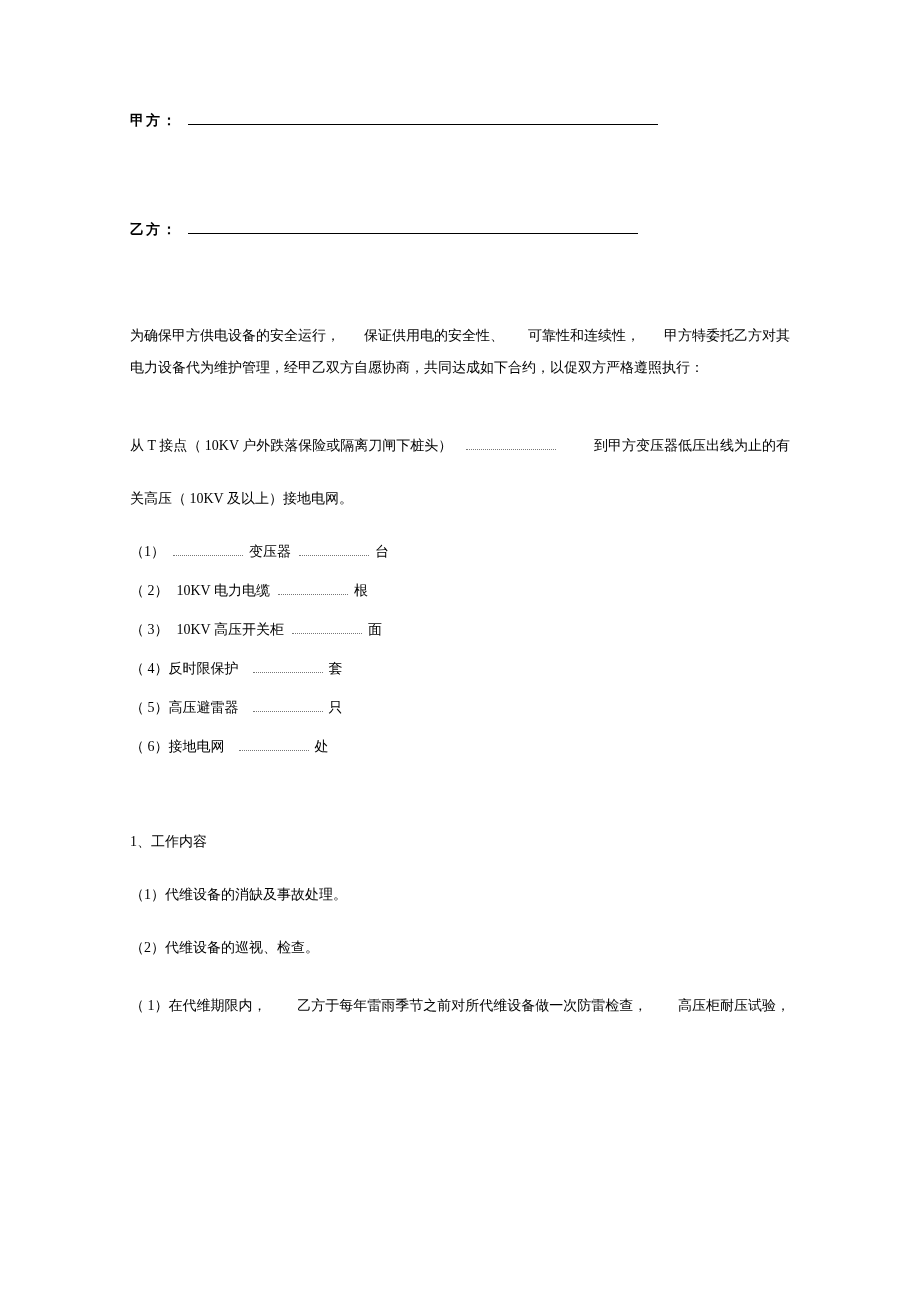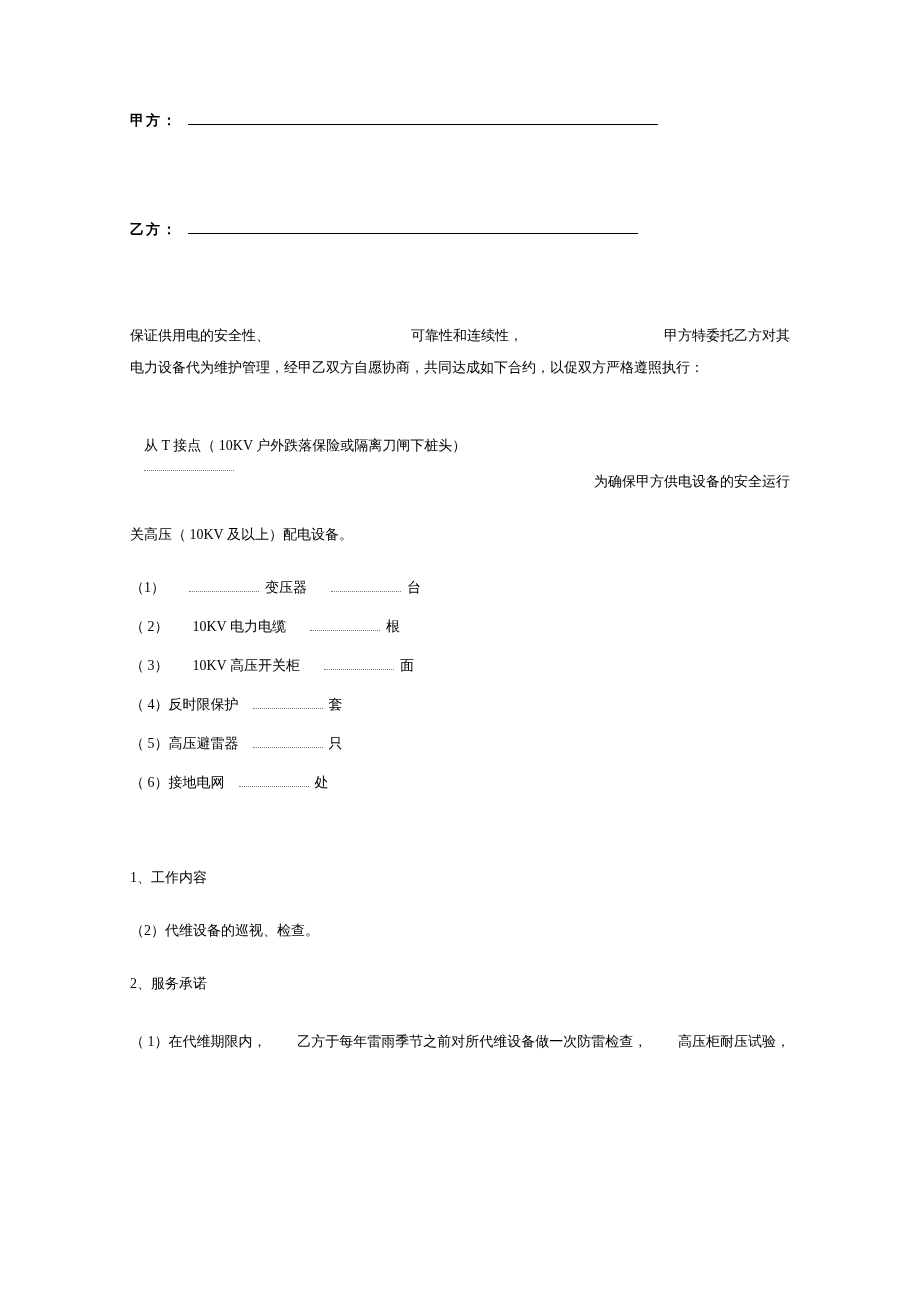--- a/index.html
+++ b/index.html
@@ -27,21 +27,21 @@
   .secline{padding:9px 0;}
   .indent-item{display:flex;align-items:baseline;flex-wrap:wrap;padding:9px 0;}
   .blank-dot{
     display:inline-block;
     border-bottom:1px dotted #777;
     height:1em;
     vertical-align:baseline;
   }
   .w70{width:70px;}
   .w90{width:90px;}
-  .ml6{margin-left:24px;}
+  .ml6{margin-left:8px;}
   .mr6{margin-right:6px;}
   .ml14{margin-left:14px;}
 </style>
 </head>
 <body>
 
 <div class="page">
 
   <div class="party-line">
     <span class="party-label">甲方：</span>
@@ -51,34 +51,35 @@
   <div class="gap-big"></div>
 
   <div class="party-line">
     <span class="party-label">乙方：</span>
     <span class="line-long line-b"></span>
   </div>
 
   <div class="gap-big2"></div>
 
   <p class="para justify">
+    <span>为确保甲方供电设备的安全运行，</span>
     <span>保证供用电的安全性、</span>
     <span>可靠性和连续性，</span>
     <span>甲方特委托乙方对其</span>
   </p>
   <p class="para">电力设备代为维护管理，经甲乙双方自愿协商，共同达成如下合约，以促双方严格遵照执行：</p>
 
   <div class="gap-mid"></div>
 
-  <div class="indent-item" style="justify-content:space-between;flex-direction:column;">
+  <div class="indent-item" style="justify-content:space-between;">
     <span>从 T 接点（ 10KV 户外跌落保险或隔离刀闸下桩头）</span>
     <span class="blank-dot w90 ml14"></span>
-    <span style="margin-left:auto;">为确保甲方供电设备的安全运行</span>
+    <span style="margin-left:auto;">到甲方变压器低压出线为止的有</span>
   </div>
-  <p class="secline">关高压（ 10KV 及以上）配电设备。</p>
+  <p class="secline">关高压（ 10KV 及以上）接地电网。</p>
 
 
   <div class="indent-item">
     <span>（1）</span>
     <span class="blank-dot w70 ml6 mr6"></span>
     <span>变压器</span>
     <span class="blank-dot w70 ml6 mr6"></span>
     <span>台</span>
   </div>
 
@@ -114,23 +115,23 @@
     <span>（ 6）</span>
     <span>接地电网</span>
     <span class="blank-dot w70 ml14 mr6"></span>
     <span>处</span>
   </div>
 
   <div class="gap-mid"></div>
 
   <p class="secline">1、工作内容</p>
 
+  <p class="secline">（1）代维设备的消缺及事故处理。</p>
   <p class="secline">（2）代维设备的巡视、检查。</p>
 
-  <p class="secline">2、服务承诺</p>
 
   <p class="para justify" style="padding:9px 0;">
     <span>（ 1）在代维期限内，</span>
     <span>乙方于每年雷雨季节之前对所代维设备做一次防雷检查，</span>
     <span>高压柜耐压试验，</span>
   </p>
 
 </div>
 
 </body></html>

